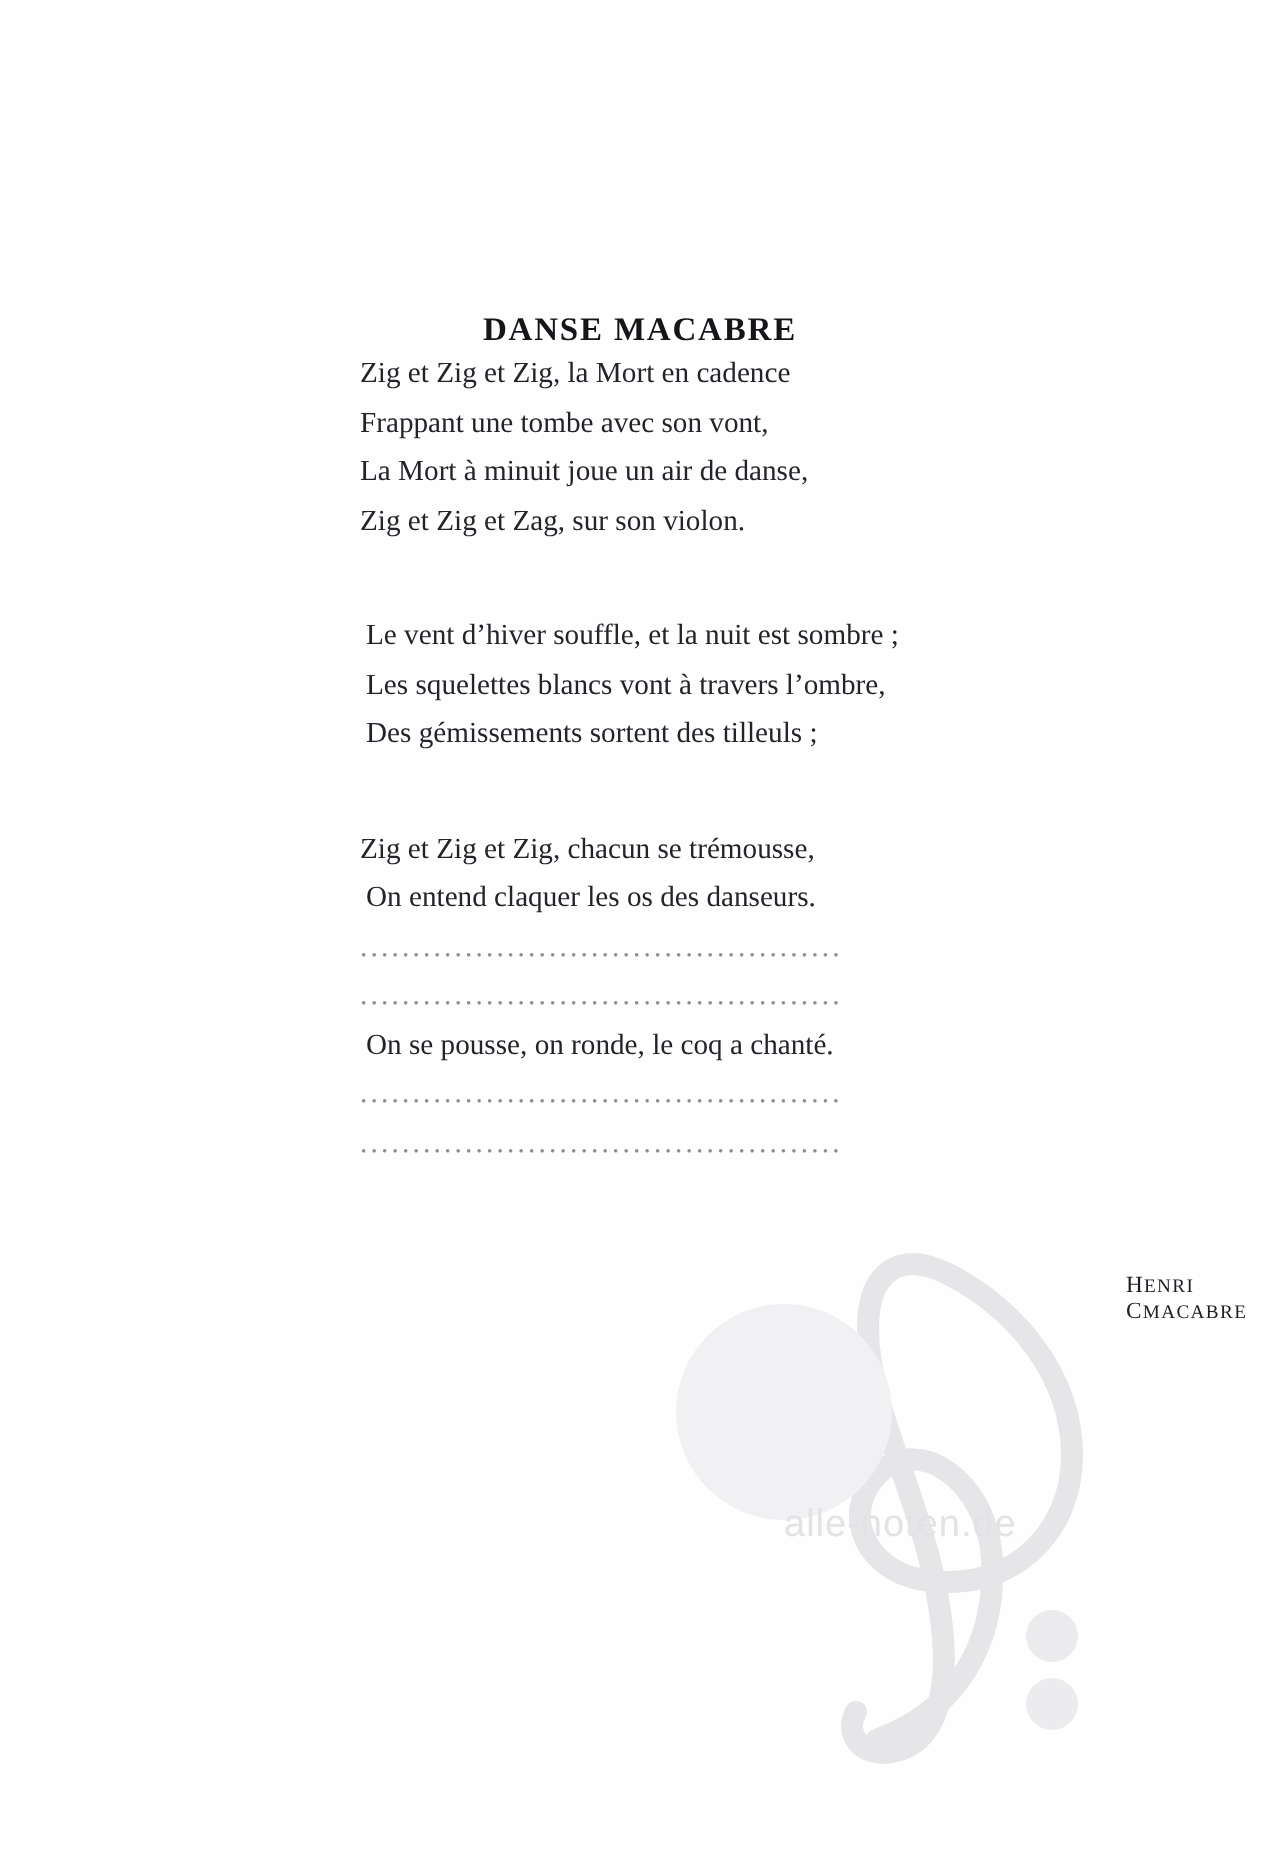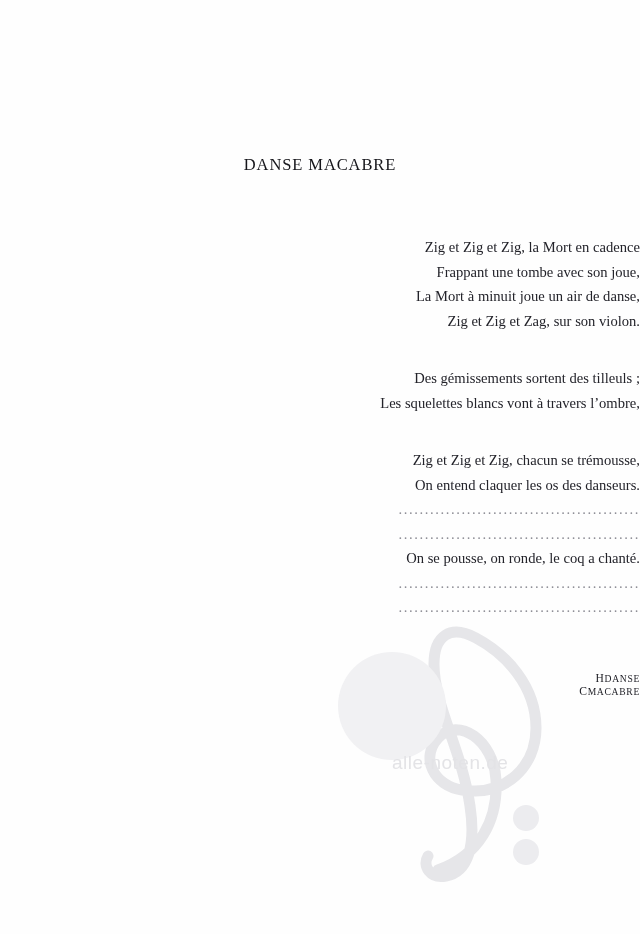--- a/index.html
+++ b/index.html
@@ -49,30 +49,28 @@
   .content {
     position: absolute;
     left: 0;
     top: 0;
     width: 640px;
   }
 
   .title {
     text-align: center;
     font-size: 16.5px;
-    font-weight: normal;
+    font-weight: bold;
     letter-spacing: 0.9px;
     margin-top: 155px;
     color: #15151a;
   }
 
   .poem {
-    margin-top: 60px;
     padding-left: 180px;
-    text-align: right;
   }
 
   .stanza {
     margin-bottom: 33px;
   }
   .stanza:last-of-type {
     margin-bottom: 0;
   }
 
   .line {
@@ -124,40 +122,41 @@
   </div>
 
   <div class="content">
 
     <div class="title">DANSE MACABRE</div>
 
     <div class="poem">
 
       <div class="stanza">
         <div class="line">Zig et Zig et Zig, la Mort en cadence</div>
-        <div class="line">Frappant une tombe avec son joue,</div>
+        <div class="line">Frappant une tombe avec son vont,</div>
         <div class="line">La Mort à minuit joue un air de danse,</div>
         <div class="line">Zig et Zig et Zag, sur son violon.</div>
       </div>
 
       <div class="stanza">
+        <div class="line indented">Le vent d’hiver souffle, et la nuit est sombre ;</div>
+        <div class="line indented">Les squelettes blancs vont à travers l’ombre,</div>
         <div class="line indented">Des gémissements sortent des tilleuls ;</div>
-        <div class="line indented">Les squelettes blancs vont à travers l’ombre,</div>
       </div>
 
       <div class="stanza">
         <div class="line">Zig et Zig et Zig, chacun se trémousse,</div>
         <div class="line indented">On entend claquer les os des danseurs.</div>
         <div class="dots">..............................................</div>
         <div class="dots">..............................................</div>
         <div class="line indented">On se pousse, on ronde, le coq a chanté.</div>
         <div class="dots">..............................................</div>
         <div class="dots">..............................................</div>
       </div>
 
       <div class="author">
-        <span>H</span><span class="small-caps">DANSE</span>
+        <span>H</span><span class="small-caps">ENRI</span>
         <span>C</span><span class="small-caps">MACABRE</span>
       </div>
 
     </div>
   </div>
 </div>
 
 </body></html>

